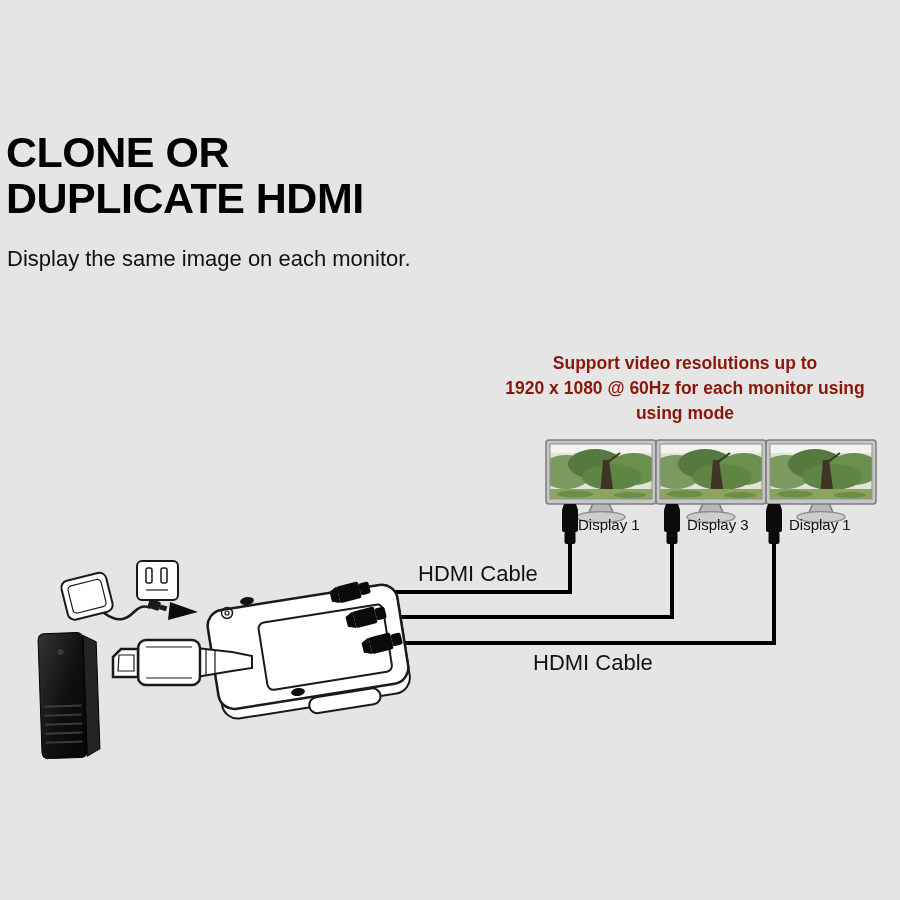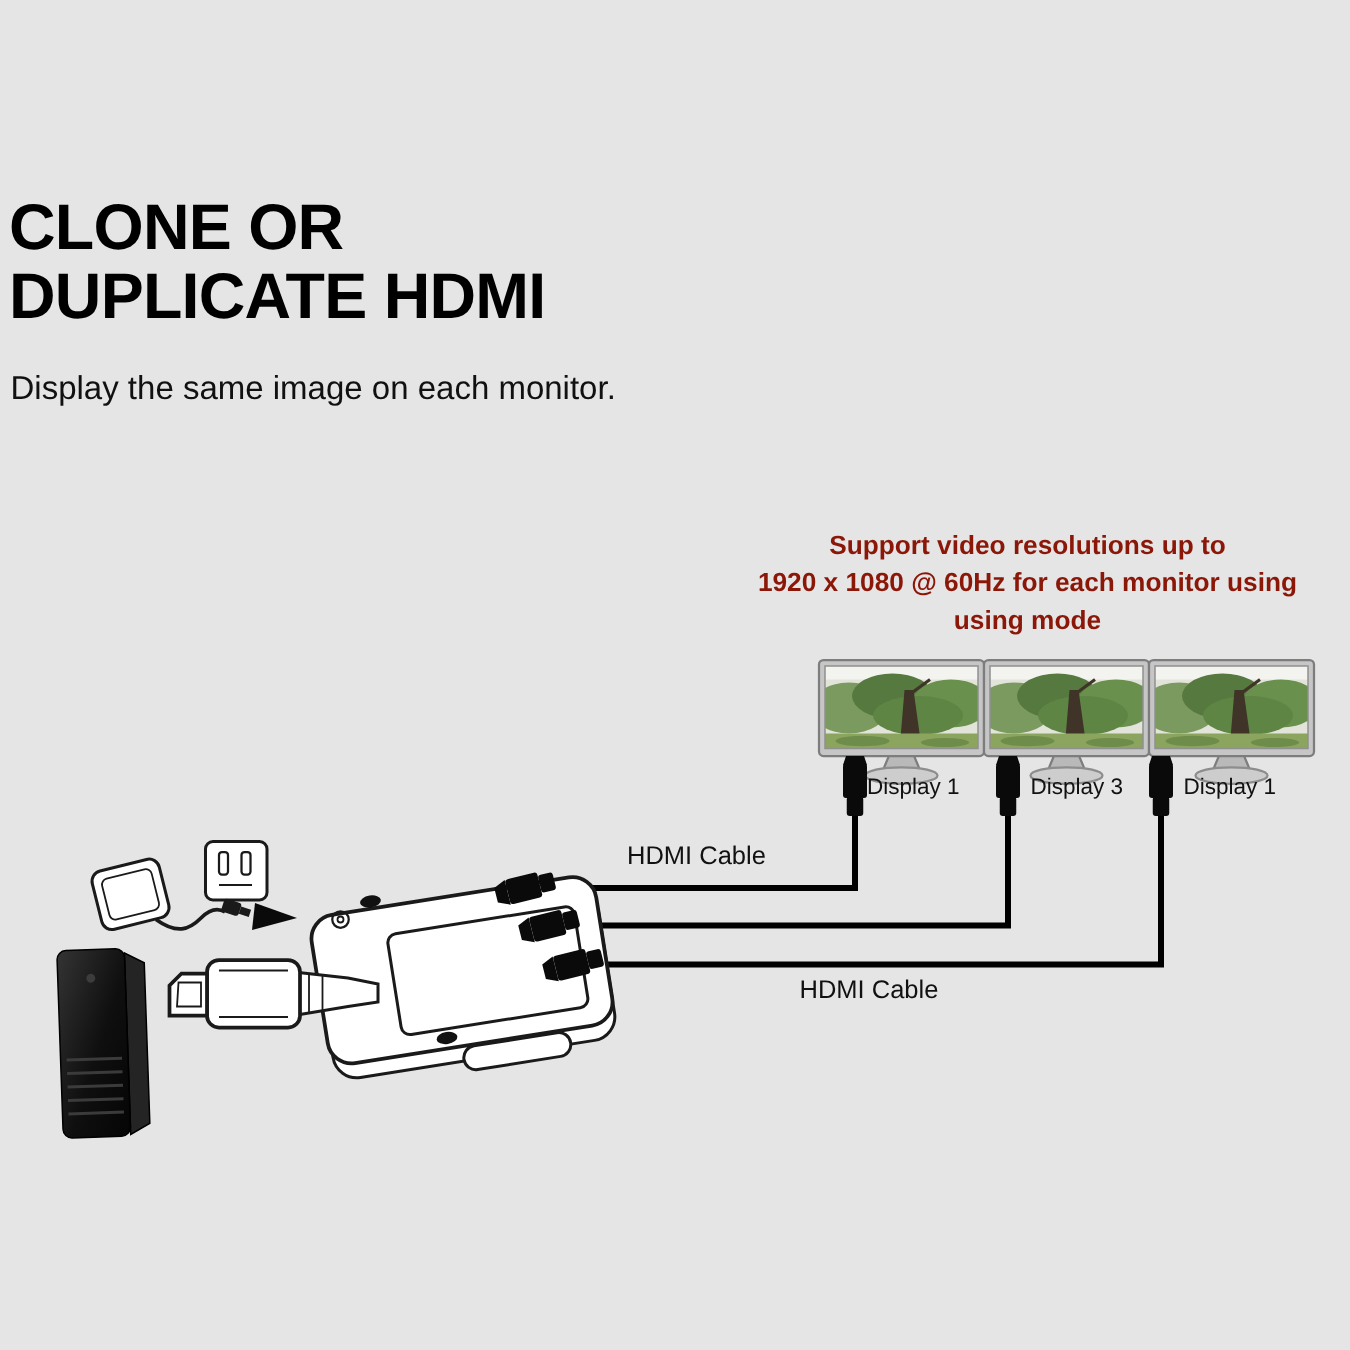--- a/index.html
+++ b/index.html
@@ -13,21 +13,21 @@
     position:absolute; left:6px; top:130px; font-weight:bold; font-size:43px;
     line-height:1.06; color:#000; letter-spacing:-0.5px;
   }
   .subtitle { position:absolute; left:7px; top:246px; font-size:22px; color:#111; }
   .note {
     position:absolute; left:472px; top:351px; width:426px; text-align:center;
     font-weight:bold; font-size:17.5px; line-height:1.42; color:#8a1708;
   }
   .display-label { position:absolute; top:516px; font-size:15px; color:#111; }
   .pos-d1 { left:578px; } .pos-d2 { left:687px; } .pos-d3 { left:789px; }
-  .cable-label { position:absolute; font-size:17px; color:#111; }
+  .cable-label { position:absolute; font-size:22px; color:#111; }
   .pos-cl-top { left:418px; top:561px; }
   .pos-cl-bottom { left:533px; top:650px; }
 </style>
 </head>
 <body>
 
 <div class="canvas">
 
   <svg class="gfx" viewBox="0 0 900 900" aria-hidden="true">
     <defs>

